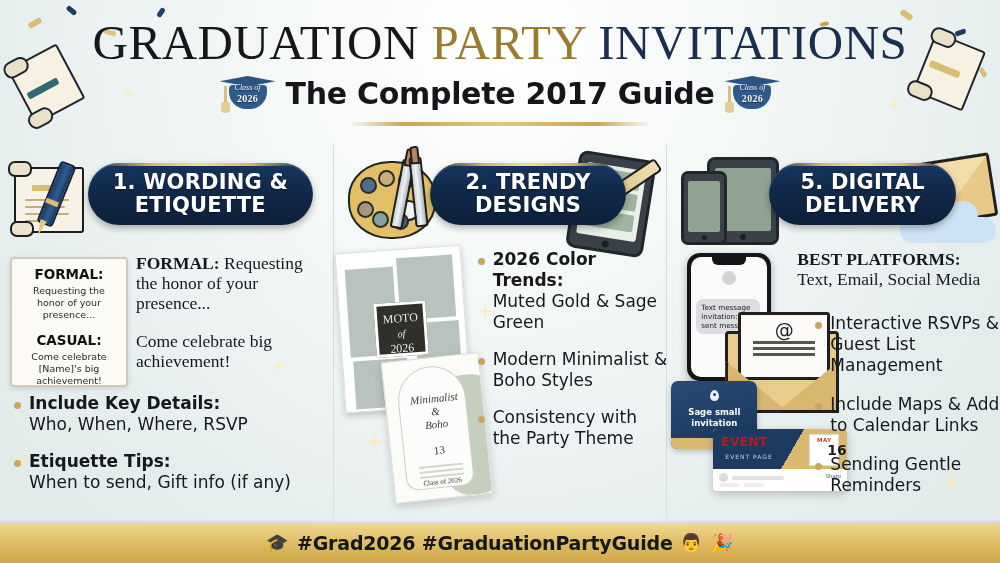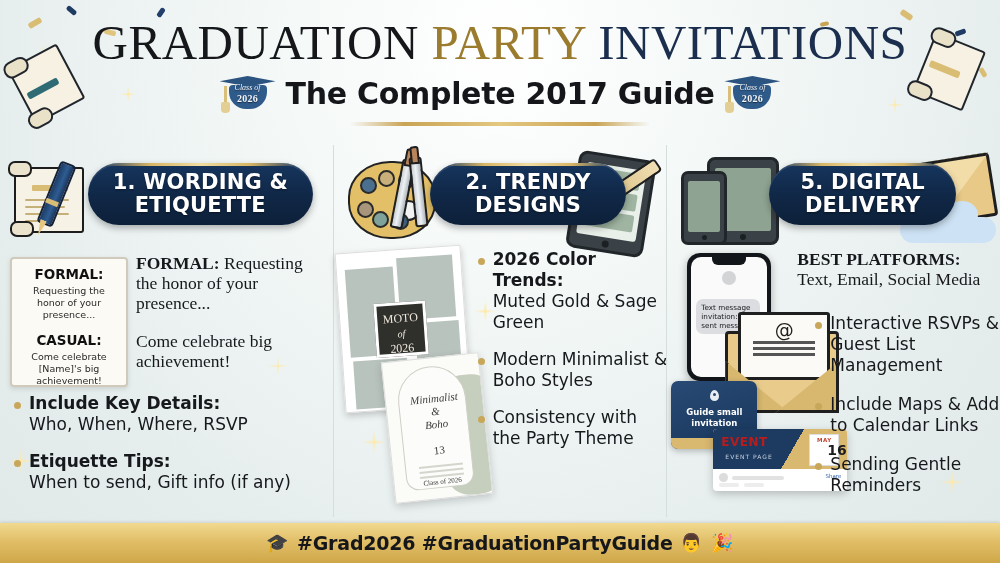--- a/index.html
+++ b/index.html
@@ -575,21 +575,21 @@
           <i style="margin-top:26px;"></i>
             <i></i>
             <i></i>
         </div>
         <div class="flapL"></div>
         <div class="flapR"></div>
       </div>
 
       <div class="txtcard">
         <div class="pin"></div>
-        <span>Guide small</span><br>
+        <span>Sage small</span><br>
         <span>invitation</span>
         <div class="gbar"></div>
       </div>
 
       <div class="eventcard">
         <div class="hero"></div>
         <div class="etitle">EVENT</div>
         <div class="esub">EVENT PAGE</div>
         <div class="cal">
           <b>MAY</b>

